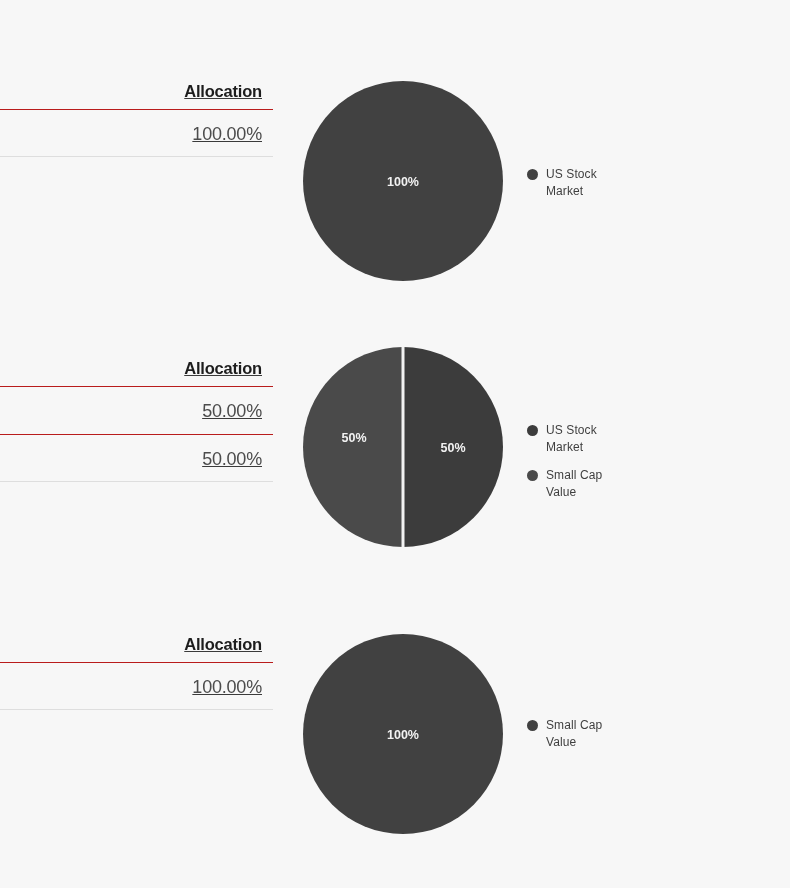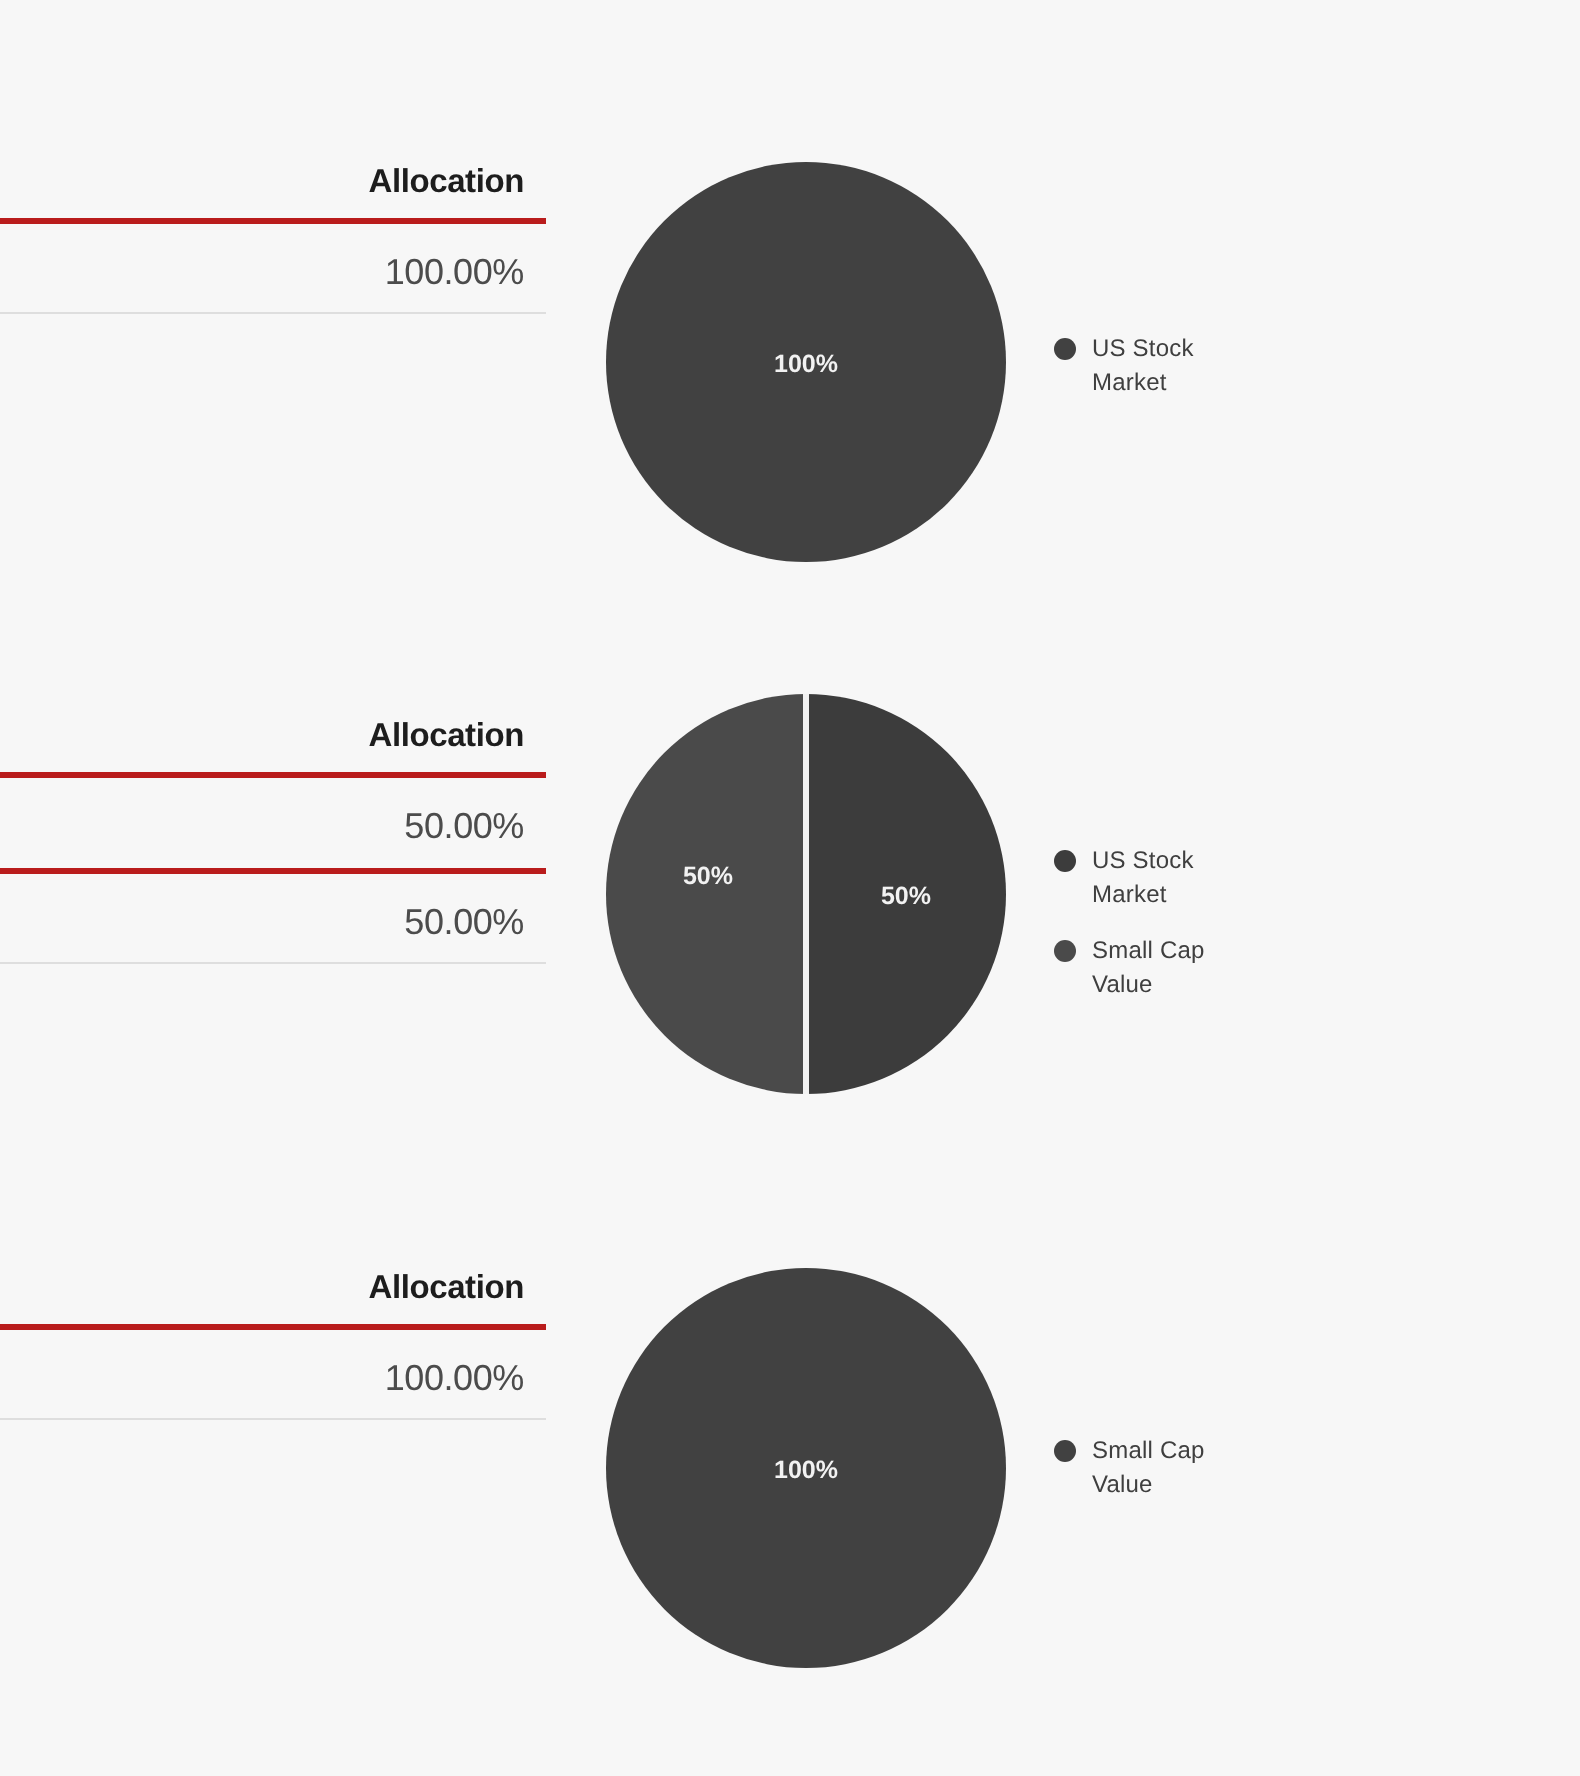--- a/index.html
+++ b/index.html
@@ -29,32 +29,33 @@
     width: 790px;
   }
 
   
   .alloc-table {
     position: absolute;
     left: 0;
     top: 0;
     width: 273px;
     box-sizing: border-box;
+    text-decoration: underline;
   }
   .alloc-table-header {
     text-align: right;
     font-size: 16.5px;
     font-weight: bold;
     color: #1d1d1d;
     letter-spacing: -0.2px;
     padding: 0 11px 8px 0;
     line-height: 20px;
   }
   .alloc-row {
-    border-top: 3px solid #b91c1c;
+    border-top: 1px solid #b91c1c;
     height: 48px;
     line-height: 48px;
     text-align: right;
     font-size: 18px;
     color: #4c4c4c;
     padding-right: 11px;
     box-sizing: border-box;
     letter-spacing: -0.2px;
   }
   .alloc-row.last {

